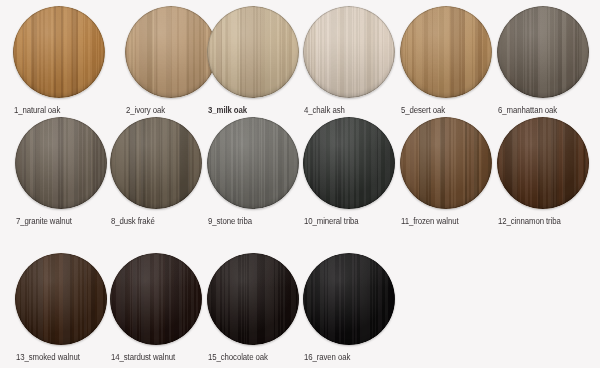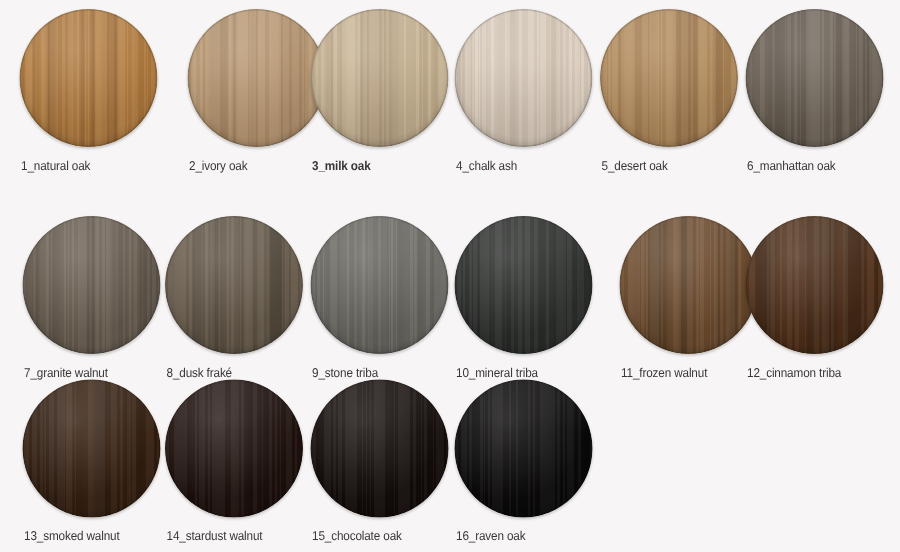--- a/index.html
+++ b/index.html
@@ -158,21 +158,21 @@
         <div class="swatch-disc">
           <div class="disc-base" style="background: rgb(141, 131, 119);"></div>
           <div class="disc-grain" style="background: linear-gradient(90deg, rgb(122, 112, 102) 0%, rgb(122, 112, 102) 3.92%, rgb(157, 148, 137) 3.92%, rgb(157, 148, 137) 5.75%, rgb(157, 148, 137) 5.75%, rgb(157, 148, 137) 12.7%, rgb(141, 131, 119) 12.7%, rgb(141, 131, 119) 18.06%, rgb(122, 112, 102) 18.06%, rgb(122, 112, 102) 20.27%, rgb(122, 112, 102) 20.27%, rgb(122, 112, 102) 23.88%, rgb(122, 112, 102) 23.88%, rgb(122, 112, 102) 29.33%, rgb(122, 112, 102) 29.33%, rgb(122, 112, 102) 34.2%, rgb(122, 112, 102) 34.2%, rgb(122, 112, 102) 35.54%, rgb(141, 131, 119) 35.54%, rgb(141, 131, 119) 38.08%, rgb(122, 112, 102) 38.08%, rgb(122, 112, 102) 44.23%, rgb(141, 131, 119) 44.23%, rgb(141, 131, 119) 46.43%, rgb(157, 148, 137) 46.43%, rgb(157, 148, 137) 50.91%, rgb(157, 148, 137) 50.91%, rgb(157, 148, 137) 58.06%, rgb(157, 148, 137) 58.06%, rgb(157, 148, 137) 64.32%, rgb(122, 112, 102) 64.32%, rgb(122, 112, 102) 71.12%, rgb(157, 148, 137) 71.12%, rgb(157, 148, 137) 75.81%, rgb(141, 131, 119) 75.81%, rgb(141, 131, 119) 80.47%, rgb(141, 131, 119) 80.47%, rgb(141, 131, 119) 85.19%, rgb(122, 112, 102) 85.19%, rgb(122, 112, 102) 91.93%, rgb(157, 148, 137) 91.93%, rgb(157, 148, 137) 95.37%, rgb(157, 148, 137) 95.37%, rgb(157, 148, 137) 99.44%, rgb(141, 131, 119) 99.44%, rgb(141, 131, 119) 100%); opacity: 0.55; filter: blur(0.7px);"></div>
           <div class="disc-grain-fine" style="background: linear-gradient(90deg, rgba(255, 255, 255, 0.1) 0%, rgba(255, 255, 255, 0.1) 2.38%, rgba(255, 255, 255, 0.1) 2.38%, rgba(255, 255, 255, 0.1) 3.65%, rgba(255, 255, 255, 0.1) 3.65%, rgba(255, 255, 255, 0.1) 4.85%, rgba(0, 0, 0, 0.1) 4.85%, rgba(0, 0, 0, 0.1) 6.21%, rgba(0, 0, 0, 0.1) 6.21%, rgba(0, 0, 0, 0.1) 8.28%, rgba(0, 0, 0, 0.1) 8.28%, rgba(0, 0, 0, 0.1) 10.64%, rgba(255, 255, 255, 0.1) 10.64%, rgba(255, 255, 255, 0.1) 11.95%, rgba(255, 255, 255, 0.1) 11.95%, rgba(255, 255, 255, 0.1) 13.11%, rgba(255, 255, 255, 0.1) 13.11%, rgba(255, 255, 255, 0.1) 14.19%, rgba(0, 0, 0, 0.1) 14.19%, rgba(0, 0, 0, 0.1) 16.38%, rgba(0, 0, 0, 0.1) 16.38%, rgba(0, 0, 0, 0.1) 18.78%, rgba(0, 0, 0, 0.1) 18.78%, rgba(0, 0, 0, 0.1) 19.45%, rgba(255, 255, 255, 0.1) 19.45%, rgba(255, 255, 255, 0.1) 21.44%, rgba(0, 0, 0, 0.1) 21.44%, rgba(0, 0, 0, 0.1) 23.74%, rgba(0, 0, 0, 0.1) 23.74%, rgba(0, 0, 0, 0.1) 24.9%, rgba(0, 0, 0, 0.1) 24.9%, rgba(0, 0, 0, 0.1) 27.53%, rgba(0, 0, 0, 0.1) 27.53%, rgba(0, 0, 0, 0.1) 28.48%, rgba(255, 255, 255, 0.1) 28.48%, rgba(255, 255, 255, 0.1) 29.09%, rgba(0, 0, 0, 0.1) 29.09%, rgba(0, 0, 0, 0.1) 29.65%, rgba(0, 0, 0, 0.1) 29.65%, rgba(0, 0, 0, 0.1) 30.3%, rgba(255, 255, 255, 0.1) 30.3%, rgba(255, 255, 255, 0.1) 31.79%, rgba(255, 255, 255, 0.1) 31.79%, rgba(255, 255, 255, 0.1) 33.1%, rgba(0, 0, 0, 0.1) 33.1%, rgba(0, 0, 0, 0.1) 34.88%, rgba(255, 255, 255, 0.1) 34.88%, rgba(255, 255, 255, 0.1) 37.3%, rgba(0, 0, 0, 0.1) 37.3%, rgba(0, 0, 0, 0.1) 39.54%, rgba(255, 255, 255, 0.1) 39.54%, rgba(255, 255, 255, 0.1) 40.39%, rgba(0, 0, 0, 0.1) 40.39%, rgba(0, 0, 0, 0.1) 41.71%, rgba(0, 0, 0, 0.1) 41.71%, rgba(0, 0, 0, 0.1) 44.12%, rgba(255, 255, 255, 0.1) 44.12%, rgba(255, 255, 255, 0.1) 44.69%, rgba(255, 255, 255, 0.1) 44.69%, rgba(255, 255, 255, 0.1) 46.14%, rgba(255, 255, 255, 0.1) 46.14%, rgba(255, 255, 255, 0.1) 48.54%, rgba(255, 255, 255, 0.1) 48.54%, rgba(255, 255, 255, 0.1) 49.23%, rgba(255, 255, 255, 0.1) 49.23%, rgba(255, 255, 255, 0.1) 51.46%, rgba(255, 255, 255, 0.1) 51.46%, rgba(255, 255, 255, 0.1) 54.02%, rgba(0, 0, 0, 0.1) 54.02%, rgba(0, 0, 0, 0.1) 55.17%, rgba(255, 255, 255, 0.1) 55.17%, rgba(255, 255, 255, 0.1) 57.21%, rgba(0, 0, 0, 0.1) 57.21%, rgba(0, 0, 0, 0.1) 58.65%, rgba(0, 0, 0, 0.1) 58.65%, rgba(0, 0, 0, 0.1) 59.93%, rgba(0, 0, 0, 0.1) 59.93%, rgba(0, 0, 0, 0.1) 61.45%, rgba(255, 255, 255, 0.1) 61.45%, rgba(255, 255, 255, 0.1) 63.57%, rgba(0, 0, 0, 0.1) 63.57%, rgba(0, 0, 0, 0.1) 64.18%, rgba(255, 255, 255, 0.1) 64.18%, rgba(255, 255, 255, 0.1) 65.78%, rgba(0, 0, 0, 0.1) 65.78%, rgba(0, 0, 0, 0.1) 67.6%, rgba(0, 0, 0, 0.1) 67.6%, rgba(0, 0, 0, 0.1) 69.31%, rgba(0, 0, 0, 0.1) 69.31%, rgba(0, 0, 0, 0.1) 70.22%, rgba(255, 255, 255, 0.1) 70.22%, rgba(255, 255, 255, 0.1) 72.36%, rgba(255, 255, 255, 0.1) 72.36%, rgba(255, 255, 255, 0.1) 74.26%, rgba(255, 255, 255, 0.1) 74.26%, rgba(255, 255, 255, 0.1) 75.32%, rgba(0, 0, 0, 0.1) 75.32%, rgba(0, 0, 0, 0.1) 77.78%, rgba(0, 0, 0, 0.1) 77.78%, rgba(0, 0, 0, 0.1) 79.92%, rgba(255, 255, 255, 0.1) 79.92%, rgba(255, 255, 255, 0.1) 80.85%, rgba(0, 0, 0, 0.1) 80.85%, rgba(0, 0, 0, 0.1) 82.47%, rgba(255, 255, 255, 0.1) 82.47%, rgba(255, 255, 255, 0.1) 84.92%, rgba(0, 0, 0, 0.1) 84.92%, rgba(0, 0, 0, 0.1) 86.67%, rgba(255, 255, 255, 0.1) 86.67%, rgba(255, 255, 255, 0.1) 87.95%, rgba(0, 0, 0, 0.1) 87.95%, rgba(0, 0, 0, 0.1) 89.22%, rgba(255, 255, 255, 0.1) 89.22%, rgba(255, 255, 255, 0.1) 91.06%, rgba(255, 255, 255, 0.1) 91.06%, rgba(255, 255, 255, 0.1) 93.46%, rgba(255, 255, 255, 0.1) 93.46%, rgba(255, 255, 255, 0.1) 94.59%, rgba(255, 255, 255, 0.1) 94.59%, rgba(255, 255, 255, 0.1) 96.95%, rgba(255, 255, 255, 0.1) 96.95%, rgba(255, 255, 255, 0.1) 99.08%, rgba(0, 0, 0, 0.1) 99.08%, rgba(0, 0, 0, 0.1) 100%);"></div>
           <div class="disc-shade"></div>
           <div class="disc-rim"></div>
         </div>
         <div class="swatch-label" style="color: rgb(58, 53, 55);">6_manhattan oak</div>
       </div>
     </div>
-    <div class="swatch-row" style="top: 144px; height: 114px;">
+    <div class="swatch-row" style="top: 117px; height: 114px;">
       <div class="swatch-cell" style="left: 15px;">
         <div class="swatch-disc">
           <div class="disc-base" style="background: rgb(138, 127, 114);"></div>
           <div class="disc-grain" style="background: linear-gradient(90deg, rgb(138, 127, 114) 0%, rgb(138, 127, 114) 7.44%, rgb(111, 100, 88) 7.44%, rgb(111, 100, 88) 12.3%, rgb(154, 144, 132) 12.3%, rgb(154, 144, 132) 19.53%, rgb(111, 100, 88) 19.53%, rgb(111, 100, 88) 23%, rgb(138, 127, 114) 23%, rgb(138, 127, 114) 27.16%, rgb(154, 144, 132) 27.16%, rgb(154, 144, 132) 34.83%, rgb(154, 144, 132) 34.83%, rgb(154, 144, 132) 40.89%, rgb(138, 127, 114) 40.89%, rgb(138, 127, 114) 47.01%, rgb(111, 100, 88) 47.01%, rgb(111, 100, 88) 52.64%, rgb(154, 144, 132) 52.64%, rgb(154, 144, 132) 59.37%, rgb(154, 144, 132) 59.37%, rgb(154, 144, 132) 64.4%, rgb(111, 100, 88) 64.4%, rgb(111, 100, 88) 68.45%, rgb(138, 127, 114) 68.45%, rgb(138, 127, 114) 76.1%, rgb(154, 144, 132) 76.1%, rgb(154, 144, 132) 81.21%, rgb(111, 100, 88) 81.21%, rgb(111, 100, 88) 82.56%, rgb(154, 144, 132) 82.56%, rgb(154, 144, 132) 84.69%, rgb(111, 100, 88) 84.69%, rgb(111, 100, 88) 92.12%, rgb(111, 100, 88) 92.12%, rgb(111, 100, 88) 96.76%, rgb(111, 100, 88) 96.76%, rgb(111, 100, 88) 98.01%, rgb(111, 100, 88) 98.01%, rgb(111, 100, 88) 100%); opacity: 0.55; filter: blur(0.7px);"></div>
           <div class="disc-grain-fine" style="background: linear-gradient(90deg, rgba(255, 255, 255, 0.1) 0%, rgba(255, 255, 255, 0.1) 1.53%, rgba(0, 0, 0, 0.1) 1.53%, rgba(0, 0, 0, 0.1) 3.69%, rgba(0, 0, 0, 0.1) 3.69%, rgba(0, 0, 0, 0.1) 5.1%, rgba(0, 0, 0, 0.1) 5.1%, rgba(0, 0, 0, 0.1) 7.25%, rgba(255, 255, 255, 0.1) 7.25%, rgba(255, 255, 255, 0.1) 8.8%, rgba(255, 255, 255, 0.1) 8.8%, rgba(255, 255, 255, 0.1) 9.89%, rgba(0, 0, 0, 0.1) 9.89%, rgba(0, 0, 0, 0.1) 11.11%, rgba(0, 0, 0, 0.1) 11.11%, rgba(0, 0, 0, 0.1) 12.46%, rgba(0, 0, 0, 0.1) 12.46%, rgba(0, 0, 0, 0.1) 13.3%, rgba(0, 0, 0, 0.1) 13.3%, rgba(0, 0, 0, 0.1) 15.98%, rgba(0, 0, 0, 0.1) 15.98%, rgba(0, 0, 0, 0.1) 16.81%, rgba(255, 255, 255, 0.1) 16.81%, rgba(255, 255, 255, 0.1) 19.19%, rgba(0, 0, 0, 0.1) 19.19%, rgba(0, 0, 0, 0.1) 19.74%, rgba(255, 255, 255, 0.1) 19.74%, rgba(255, 255, 255, 0.1) 22.17%, rgba(0, 0, 0, 0.1) 22.17%, rgba(0, 0, 0, 0.1) 23.67%, rgba(0, 0, 0, 0.1) 23.67%, rgba(0, 0, 0, 0.1) 25.02%, rgba(0, 0, 0, 0.1) 25.02%, rgba(0, 0, 0, 0.1) 26.49%, rgba(0, 0, 0, 0.1) 26.49%, rgba(0, 0, 0, 0.1) 28.26%, rgba(0, 0, 0, 0.1) 28.26%, rgba(0, 0, 0, 0.1) 30.1%, rgba(255, 255, 255, 0.1) 30.1%, rgba(255, 255, 255, 0.1) 31.22%, rgba(0, 0, 0, 0.1) 31.22%, rgba(0, 0, 0, 0.1) 33.23%, rgba(255, 255, 255, 0.1) 33.23%, rgba(255, 255, 255, 0.1) 33.9%, rgba(0, 0, 0, 0.1) 33.9%, rgba(0, 0, 0, 0.1) 36.05%, rgba(255, 255, 255, 0.1) 36.05%, rgba(255, 255, 255, 0.1) 37.03%, rgba(0, 0, 0, 0.1) 37.03%, rgba(0, 0, 0, 0.1) 37.86%, rgba(0, 0, 0, 0.1) 37.86%, rgba(0, 0, 0, 0.1) 40.53%, rgba(255, 255, 255, 0.1) 40.53%, rgba(255, 255, 255, 0.1) 42.63%, rgba(255, 255, 255, 0.1) 42.63%, rgba(255, 255, 255, 0.1) 44.1%, rgba(255, 255, 255, 0.1) 44.1%, rgba(255, 255, 255, 0.1) 46.45%, rgba(0, 0, 0, 0.1) 46.45%, rgba(0, 0, 0, 0.1) 48.42%, rgba(255, 255, 255, 0.1) 48.42%, rgba(255, 255, 255, 0.1) 50.36%, rgba(0, 0, 0, 0.1) 50.36%, rgba(0, 0, 0, 0.1) 52.72%, rgba(255, 255, 255, 0.1) 52.72%, rgba(255, 255, 255, 0.1) 55.27%, rgba(0, 0, 0, 0.1) 55.27%, rgba(0, 0, 0, 0.1) 56.05%, rgba(0, 0, 0, 0.1) 56.05%, rgba(0, 0, 0, 0.1) 57.32%, rgba(255, 255, 255, 0.1) 57.32%, rgba(255, 255, 255, 0.1) 59.56%, rgba(0, 0, 0, 0.1) 59.56%, rgba(0, 0, 0, 0.1) 60.22%, rgba(255, 255, 255, 0.1) 60.22%, rgba(255, 255, 255, 0.1) 61.56%, rgba(255, 255, 255, 0.1) 61.56%, rgba(255, 255, 255, 0.1) 63.47%, rgba(255, 255, 255, 0.1) 63.47%, rgba(255, 255, 255, 0.1) 66.17%, rgba(255, 255, 255, 0.1) 66.17%, rgba(255, 255, 255, 0.1) 67.46%, rgba(255, 255, 255, 0.1) 67.46%, rgba(255, 255, 255, 0.1) 69.05%, rgba(0, 0, 0, 0.1) 69.05%, rgba(0, 0, 0, 0.1) 70.7%, rgba(0, 0, 0, 0.1) 70.7%, rgba(0, 0, 0, 0.1) 72.56%, rgba(255, 255, 255, 0.1) 72.56%, rgba(255, 255, 255, 0.1) 74.13%, rgba(0, 0, 0, 0.1) 74.13%, rgba(0, 0, 0, 0.1) 76%, rgba(0, 0, 0, 0.1) 76%, rgba(0, 0, 0, 0.1) 77.45%, rgba(255, 255, 255, 0.1) 77.45%, rgba(255, 255, 255, 0.1) 78.97%, rgba(0, 0, 0, 0.1) 78.97%, rgba(0, 0, 0, 0.1) 81.11%, rgba(255, 255, 255, 0.1) 81.11%, rgba(255, 255, 255, 0.1) 83.25%, rgba(0, 0, 0, 0.1) 83.25%, rgba(0, 0, 0, 0.1) 84.7%, rgba(0, 0, 0, 0.1) 84.7%, rgba(0, 0, 0, 0.1) 85.4%, rgba(0, 0, 0, 0.1) 85.4%, rgba(0, 0, 0, 0.1) 86.46%, rgba(255, 255, 255, 0.1) 86.46%, rgba(255, 255, 255, 0.1) 87.65%, rgba(0, 0, 0, 0.1) 87.65%, rgba(0, 0, 0, 0.1) 90.09%, rgba(255, 255, 255, 0.1) 90.09%, rgba(255, 255, 255, 0.1) 92.52%, rgba(0, 0, 0, 0.1) 92.52%, rgba(0, 0, 0, 0.1) 94.19%, rgba(255, 255, 255, 0.1) 94.19%, rgba(255, 255, 255, 0.1) 96.47%, rgba(0, 0, 0, 0.1) 96.47%, rgba(0, 0, 0, 0.1) 97.69%, rgba(0, 0, 0, 0.1) 97.69%, rgba(0, 0, 0, 0.1) 98.26%, rgba(255, 255, 255, 0.1) 98.26%, rgba(255, 255, 255, 0.1) 99.83%, rgba(255, 255, 255, 0.1) 99.83%, rgba(255, 255, 255, 0.1) 100%);"></div>
           <div class="disc-shade"></div>
           <div class="disc-rim"></div>
         </div>
         <div class="swatch-label" style="color: rgb(58, 53, 55);">7_granite walnut</div>
       </div>
@@ -199,21 +199,21 @@
       <div class="swatch-cell" style="left: 303px;">
         <div class="swatch-disc">
           <div class="disc-base" style="background: rgb(71, 74, 71);"></div>
           <div class="disc-grain" style="background: linear-gradient(90deg, rgb(71, 74, 71) 0%, rgb(71, 74, 71) 1.35%, rgb(84, 87, 84) 1.35%, rgb(84, 87, 84) 8.4%, rgb(59, 62, 59) 8.4%, rgb(59, 62, 59) 12.12%, rgb(59, 62, 59) 12.12%, rgb(59, 62, 59) 18.33%, rgb(59, 62, 59) 18.33%, rgb(59, 62, 59) 24.55%, rgb(84, 87, 84) 24.55%, rgb(84, 87, 84) 30.33%, rgb(84, 87, 84) 30.33%, rgb(84, 87, 84) 35.82%, rgb(59, 62, 59) 35.82%, rgb(59, 62, 59) 40.38%, rgb(59, 62, 59) 40.38%, rgb(59, 62, 59) 42.52%, rgb(84, 87, 84) 42.52%, rgb(84, 87, 84) 48.32%, rgb(84, 87, 84) 48.32%, rgb(84, 87, 84) 55.46%, rgb(71, 74, 71) 55.46%, rgb(71, 74, 71) 58.77%, rgb(71, 74, 71) 58.77%, rgb(71, 74, 71) 64.83%, rgb(84, 87, 84) 64.83%, rgb(84, 87, 84) 71.78%, rgb(71, 74, 71) 71.78%, rgb(71, 74, 71) 73.43%, rgb(59, 62, 59) 73.43%, rgb(59, 62, 59) 75.02%, rgb(71, 74, 71) 75.02%, rgb(71, 74, 71) 76.64%, rgb(71, 74, 71) 76.64%, rgb(71, 74, 71) 78.52%, rgb(59, 62, 59) 78.52%, rgb(59, 62, 59) 81.54%, rgb(84, 87, 84) 81.54%, rgb(84, 87, 84) 84.93%, rgb(84, 87, 84) 84.93%, rgb(84, 87, 84) 88.87%, rgb(59, 62, 59) 88.87%, rgb(59, 62, 59) 94.12%, rgb(84, 87, 84) 94.12%, rgb(84, 87, 84) 100%); opacity: 0.55; filter: blur(0.7px);"></div>
           <div class="disc-grain-fine" style="background: linear-gradient(90deg, rgba(0, 0, 0, 0.1) 0%, rgba(0, 0, 0, 0.1) 0.62%, rgba(0, 0, 0, 0.1) 0.62%, rgba(0, 0, 0, 0.1) 1.77%, rgba(255, 255, 255, 0.1) 1.77%, rgba(255, 255, 255, 0.1) 2.54%, rgba(255, 255, 255, 0.1) 2.54%, rgba(255, 255, 255, 0.1) 4.53%, rgba(0, 0, 0, 0.1) 4.53%, rgba(0, 0, 0, 0.1) 5.81%, rgba(255, 255, 255, 0.1) 5.81%, rgba(255, 255, 255, 0.1) 7.4%, rgba(0, 0, 0, 0.1) 7.4%, rgba(0, 0, 0, 0.1) 9.22%, rgba(0, 0, 0, 0.1) 9.22%, rgba(0, 0, 0, 0.1) 10.43%, rgba(255, 255, 255, 0.1) 10.43%, rgba(255, 255, 255, 0.1) 12.76%, rgba(0, 0, 0, 0.1) 12.76%, rgba(0, 0, 0, 0.1) 13.63%, rgba(255, 255, 255, 0.1) 13.63%, rgba(255, 255, 255, 0.1) 15.51%, rgba(255, 255, 255, 0.1) 15.51%, rgba(255, 255, 255, 0.1) 16.31%, rgba(0, 0, 0, 0.1) 16.31%, rgba(0, 0, 0, 0.1) 18.11%, rgba(0, 0, 0, 0.1) 18.11%, rgba(0, 0, 0, 0.1) 18.81%, rgba(255, 255, 255, 0.1) 18.81%, rgba(255, 255, 255, 0.1) 20.51%, rgba(255, 255, 255, 0.1) 20.51%, rgba(255, 255, 255, 0.1) 21.39%, rgba(255, 255, 255, 0.1) 21.39%, rgba(255, 255, 255, 0.1) 22.67%, rgba(255, 255, 255, 0.1) 22.67%, rgba(255, 255, 255, 0.1) 23.52%, rgba(255, 255, 255, 0.1) 23.52%, rgba(255, 255, 255, 0.1) 25.22%, rgba(0, 0, 0, 0.1) 25.22%, rgba(0, 0, 0, 0.1) 27.63%, rgba(0, 0, 0, 0.1) 27.63%, rgba(0, 0, 0, 0.1) 29.67%, rgba(255, 255, 255, 0.1) 29.67%, rgba(255, 255, 255, 0.1) 31.01%, rgba(255, 255, 255, 0.1) 31.01%, rgba(255, 255, 255, 0.1) 33.31%, rgba(255, 255, 255, 0.1) 33.31%, rgba(255, 255, 255, 0.1) 34.76%, rgba(0, 0, 0, 0.1) 34.76%, rgba(0, 0, 0, 0.1) 36.8%, rgba(255, 255, 255, 0.1) 36.8%, rgba(255, 255, 255, 0.1) 37.68%, rgba(0, 0, 0, 0.1) 37.68%, rgba(0, 0, 0, 0.1) 39.71%, rgba(0, 0, 0, 0.1) 39.71%, rgba(0, 0, 0, 0.1) 41.29%, rgba(255, 255, 255, 0.1) 41.29%, rgba(255, 255, 255, 0.1) 42.97%, rgba(0, 0, 0, 0.1) 42.97%, rgba(0, 0, 0, 0.1) 45.4%, rgba(0, 0, 0, 0.1) 45.4%, rgba(0, 0, 0, 0.1) 45.96%, rgba(255, 255, 255, 0.1) 45.96%, rgba(255, 255, 255, 0.1) 47.53%, rgba(255, 255, 255, 0.1) 47.53%, rgba(255, 255, 255, 0.1) 49.01%, rgba(0, 0, 0, 0.1) 49.01%, rgba(0, 0, 0, 0.1) 50.88%, rgba(255, 255, 255, 0.1) 50.88%, rgba(255, 255, 255, 0.1) 52.64%, rgba(255, 255, 255, 0.1) 52.64%, rgba(255, 255, 255, 0.1) 55.07%, rgba(0, 0, 0, 0.1) 55.07%, rgba(0, 0, 0, 0.1) 57.28%, rgba(255, 255, 255, 0.1) 57.28%, rgba(255, 255, 255, 0.1) 58.3%, rgba(255, 255, 255, 0.1) 58.3%, rgba(255, 255, 255, 0.1) 60.68%, rgba(0, 0, 0, 0.1) 60.68%, rgba(0, 0, 0, 0.1) 61.78%, rgba(0, 0, 0, 0.1) 61.78%, rgba(0, 0, 0, 0.1) 62.9%, rgba(0, 0, 0, 0.1) 62.9%, rgba(0, 0, 0, 0.1) 65.43%, rgba(0, 0, 0, 0.1) 65.43%, rgba(0, 0, 0, 0.1) 66.49%, rgba(255, 255, 255, 0.1) 66.49%, rgba(255, 255, 255, 0.1) 68.76%, rgba(0, 0, 0, 0.1) 68.76%, rgba(0, 0, 0, 0.1) 70.16%, rgba(0, 0, 0, 0.1) 70.16%, rgba(0, 0, 0, 0.1) 71.73%, rgba(0, 0, 0, 0.1) 71.73%, rgba(0, 0, 0, 0.1) 73.55%, rgba(255, 255, 255, 0.1) 73.55%, rgba(255, 255, 255, 0.1) 75.55%, rgba(255, 255, 255, 0.1) 75.55%, rgba(255, 255, 255, 0.1) 76.91%, rgba(255, 255, 255, 0.1) 76.91%, rgba(255, 255, 255, 0.1) 78.73%, rgba(255, 255, 255, 0.1) 78.73%, rgba(255, 255, 255, 0.1) 80.89%, rgba(0, 0, 0, 0.1) 80.89%, rgba(0, 0, 0, 0.1) 81.85%, rgba(255, 255, 255, 0.1) 81.85%, rgba(255, 255, 255, 0.1) 83.03%, rgba(255, 255, 255, 0.1) 83.03%, rgba(255, 255, 255, 0.1) 85.14%, rgba(0, 0, 0, 0.1) 85.14%, rgba(0, 0, 0, 0.1) 86.41%, rgba(0, 0, 0, 0.1) 86.41%, rgba(0, 0, 0, 0.1) 89.01%, rgba(255, 255, 255, 0.1) 89.01%, rgba(255, 255, 255, 0.1) 91.67%, rgba(255, 255, 255, 0.1) 91.67%, rgba(255, 255, 255, 0.1) 94.12%, rgba(0, 0, 0, 0.1) 94.12%, rgba(0, 0, 0, 0.1) 95.36%, rgba(0, 0, 0, 0.1) 95.36%, rgba(0, 0, 0, 0.1) 96.37%, rgba(0, 0, 0, 0.1) 96.37%, rgba(0, 0, 0, 0.1) 98.54%, rgba(0, 0, 0, 0.1) 98.54%, rgba(0, 0, 0, 0.1) 99.61%, rgba(255, 255, 255, 0.1) 99.61%, rgba(255, 255, 255, 0.1) 100%);"></div>
           <div class="disc-shade"></div>
           <div class="disc-rim"></div>
         </div>
         <div class="swatch-label" style="color: rgb(58, 53, 55);">10_mineral triba</div>
       </div>
-      <div class="swatch-cell" style="left: 400px; margin-left: 13px;">
+      <div class="swatch-cell" style="left: 400px;">
         <div class="swatch-disc">
           <div class="disc-base" style="background: rgb(139, 106, 72);"></div>
           <div class="disc-grain" style="background: linear-gradient(90deg, rgb(160, 126, 91) 0%, rgb(160, 126, 91) 4.8%, rgb(160, 126, 91) 4.8%, rgb(160, 126, 91) 10.35%, rgb(139, 106, 72) 10.35%, rgb(139, 106, 72) 15.1%, rgb(160, 126, 91) 15.1%, rgb(160, 126, 91) 20.42%, rgb(106, 78, 49) 20.42%, rgb(106, 78, 49) 23.92%, rgb(106, 78, 49) 23.92%, rgb(106, 78, 49) 27.74%, rgb(106, 78, 49) 27.74%, rgb(106, 78, 49) 34.15%, rgb(160, 126, 91) 34.15%, rgb(160, 126, 91) 39.94%, rgb(160, 126, 91) 39.94%, rgb(160, 126, 91) 42.95%, rgb(106, 78, 49) 42.95%, rgb(106, 78, 49) 49.03%, rgb(139, 106, 72) 49.03%, rgb(139, 106, 72) 55.67%, rgb(160, 126, 91) 55.67%, rgb(160, 126, 91) 62.88%, rgb(160, 126, 91) 62.88%, rgb(160, 126, 91) 67.24%, rgb(160, 126, 91) 67.24%, rgb(160, 126, 91) 70.81%, rgb(106, 78, 49) 70.81%, rgb(106, 78, 49) 72.71%, rgb(139, 106, 72) 72.71%, rgb(139, 106, 72) 80.01%, rgb(106, 78, 49) 80.01%, rgb(106, 78, 49) 83.44%, rgb(106, 78, 49) 83.44%, rgb(106, 78, 49) 85.6%, rgb(160, 126, 91) 85.6%, rgb(160, 126, 91) 89.31%, rgb(139, 106, 72) 89.31%, rgb(139, 106, 72) 92.99%, rgb(139, 106, 72) 92.99%, rgb(139, 106, 72) 96.09%, rgb(106, 78, 49) 96.09%, rgb(106, 78, 49) 99.11%, rgb(160, 126, 91) 99.11%, rgb(160, 126, 91) 100%); opacity: 0.55; filter: blur(0.7px);"></div>
           <div class="disc-grain-fine" style="background: linear-gradient(90deg, rgba(255, 255, 255, 0.1) 0%, rgba(255, 255, 255, 0.1) 1.81%, rgba(255, 255, 255, 0.1) 1.81%, rgba(255, 255, 255, 0.1) 3.44%, rgba(0, 0, 0, 0.1) 3.44%, rgba(0, 0, 0, 0.1) 6.09%, rgba(255, 255, 255, 0.1) 6.09%, rgba(255, 255, 255, 0.1) 7.95%, rgba(255, 255, 255, 0.1) 7.95%, rgba(255, 255, 255, 0.1) 10.35%, rgba(255, 255, 255, 0.1) 10.35%, rgba(255, 255, 255, 0.1) 12.6%, rgba(255, 255, 255, 0.1) 12.6%, rgba(255, 255, 255, 0.1) 14.99%, rgba(0, 0, 0, 0.1) 14.99%, rgba(0, 0, 0, 0.1) 15.63%, rgba(255, 255, 255, 0.1) 15.63%, rgba(255, 255, 255, 0.1) 17.71%, rgba(0, 0, 0, 0.1) 17.71%, rgba(0, 0, 0, 0.1) 19.48%, rgba(255, 255, 255, 0.1) 19.48%, rgba(255, 255, 255, 0.1) 20.5%, rgba(0, 0, 0, 0.1) 20.5%, rgba(0, 0, 0, 0.1) 21.82%, rgba(255, 255, 255, 0.1) 21.82%, rgba(255, 255, 255, 0.1) 23.9%, rgba(255, 255, 255, 0.1) 23.9%, rgba(255, 255, 255, 0.1) 26.53%, rgba(255, 255, 255, 0.1) 26.53%, rgba(255, 255, 255, 0.1) 28.04%, rgba(255, 255, 255, 0.1) 28.04%, rgba(255, 255, 255, 0.1) 28.55%, rgba(0, 0, 0, 0.1) 28.55%, rgba(0, 0, 0, 0.1) 30.15%, rgba(255, 255, 255, 0.1) 30.15%, rgba(255, 255, 255, 0.1) 31.22%, rgba(0, 0, 0, 0.1) 31.22%, rgba(0, 0, 0, 0.1) 32.27%, rgba(0, 0, 0, 0.1) 32.27%, rgba(0, 0, 0, 0.1) 34.14%, rgba(0, 0, 0, 0.1) 34.14%, rgba(0, 0, 0, 0.1) 36.12%, rgba(0, 0, 0, 0.1) 36.12%, rgba(0, 0, 0, 0.1) 36.84%, rgba(0, 0, 0, 0.1) 36.84%, rgba(0, 0, 0, 0.1) 38.44%, rgba(255, 255, 255, 0.1) 38.44%, rgba(255, 255, 255, 0.1) 40.31%, rgba(255, 255, 255, 0.1) 40.31%, rgba(255, 255, 255, 0.1) 42.19%, rgba(255, 255, 255, 0.1) 42.19%, rgba(255, 255, 255, 0.1) 43.57%, rgba(255, 255, 255, 0.1) 43.57%, rgba(255, 255, 255, 0.1) 44.75%, rgba(0, 0, 0, 0.1) 44.75%, rgba(0, 0, 0, 0.1) 47.26%, rgba(0, 0, 0, 0.1) 47.26%, rgba(0, 0, 0, 0.1) 48.71%, rgba(255, 255, 255, 0.1) 48.71%, rgba(255, 255, 255, 0.1) 49.98%, rgba(255, 255, 255, 0.1) 49.98%, rgba(255, 255, 255, 0.1) 52.58%, rgba(255, 255, 255, 0.1) 52.58%, rgba(255, 255, 255, 0.1) 53.33%, rgba(0, 0, 0, 0.1) 53.33%, rgba(0, 0, 0, 0.1) 55.53%, rgba(255, 255, 255, 0.1) 55.53%, rgba(255, 255, 255, 0.1) 57.28%, rgba(0, 0, 0, 0.1) 57.28%, rgba(0, 0, 0, 0.1) 58.32%, rgba(255, 255, 255, 0.1) 58.32%, rgba(255, 255, 255, 0.1) 59.36%, rgba(255, 255, 255, 0.1) 59.36%, rgba(255, 255, 255, 0.1) 59.98%, rgba(255, 255, 255, 0.1) 59.98%, rgba(255, 255, 255, 0.1) 61.24%, rgba(0, 0, 0, 0.1) 61.24%, rgba(0, 0, 0, 0.1) 63.26%, rgba(0, 0, 0, 0.1) 63.26%, rgba(0, 0, 0, 0.1) 65.77%, rgba(255, 255, 255, 0.1) 65.77%, rgba(255, 255, 255, 0.1) 66.56%, rgba(0, 0, 0, 0.1) 66.56%, rgba(0, 0, 0, 0.1) 67.61%, rgba(0, 0, 0, 0.1) 67.61%, rgba(0, 0, 0, 0.1) 68.67%, rgba(255, 255, 255, 0.1) 68.67%, rgba(255, 255, 255, 0.1) 71.05%, rgba(0, 0, 0, 0.1) 71.05%, rgba(0, 0, 0, 0.1) 72.96%, rgba(255, 255, 255, 0.1) 72.96%, rgba(255, 255, 255, 0.1) 74.89%, rgba(0, 0, 0, 0.1) 74.89%, rgba(0, 0, 0, 0.1) 77.21%, rgba(255, 255, 255, 0.1) 77.21%, rgba(255, 255, 255, 0.1) 78.2%, rgba(255, 255, 255, 0.1) 78.2%, rgba(255, 255, 255, 0.1) 79.49%, rgba(255, 255, 255, 0.1) 79.49%, rgba(255, 255, 255, 0.1) 81.96%, rgba(255, 255, 255, 0.1) 81.96%, rgba(255, 255, 255, 0.1) 83.62%, rgba(0, 0, 0, 0.1) 83.62%, rgba(0, 0, 0, 0.1) 85.67%, rgba(255, 255, 255, 0.1) 85.67%, rgba(255, 255, 255, 0.1) 88.22%, rgba(0, 0, 0, 0.1) 88.22%, rgba(0, 0, 0, 0.1) 89%, rgba(0, 0, 0, 0.1) 89%, rgba(0, 0, 0, 0.1) 91.47%, rgba(0, 0, 0, 0.1) 91.47%, rgba(0, 0, 0, 0.1) 93.5%, rgba(0, 0, 0, 0.1) 93.5%, rgba(0, 0, 0, 0.1) 94.15%, rgba(0, 0, 0, 0.1) 94.15%, rgba(0, 0, 0, 0.1) 96.38%, rgba(255, 255, 255, 0.1) 96.38%, rgba(255, 255, 255, 0.1) 97.18%, rgba(0, 0, 0, 0.1) 97.18%, rgba(0, 0, 0, 0.1) 98.46%, rgba(0, 0, 0, 0.1) 98.46%, rgba(0, 0, 0, 0.1) 99.71%, rgba(0, 0, 0, 0.1) 99.71%, rgba(0, 0, 0, 0.1) 100%);"></div>
           <div class="disc-shade"></div>
           <div class="disc-rim"></div>
         </div>
         <div class="swatch-label" style="color: rgb(58, 53, 55);">11_frozen walnut</div>
       </div>
       <div class="swatch-cell" style="left: 497px;">

